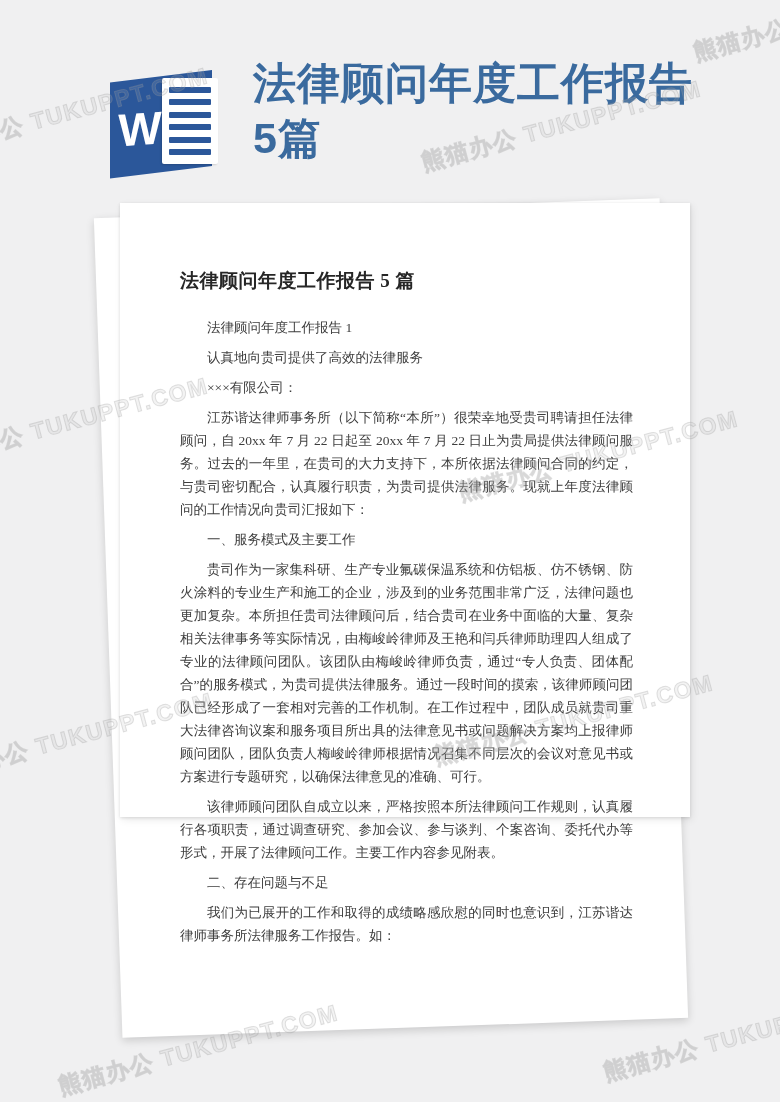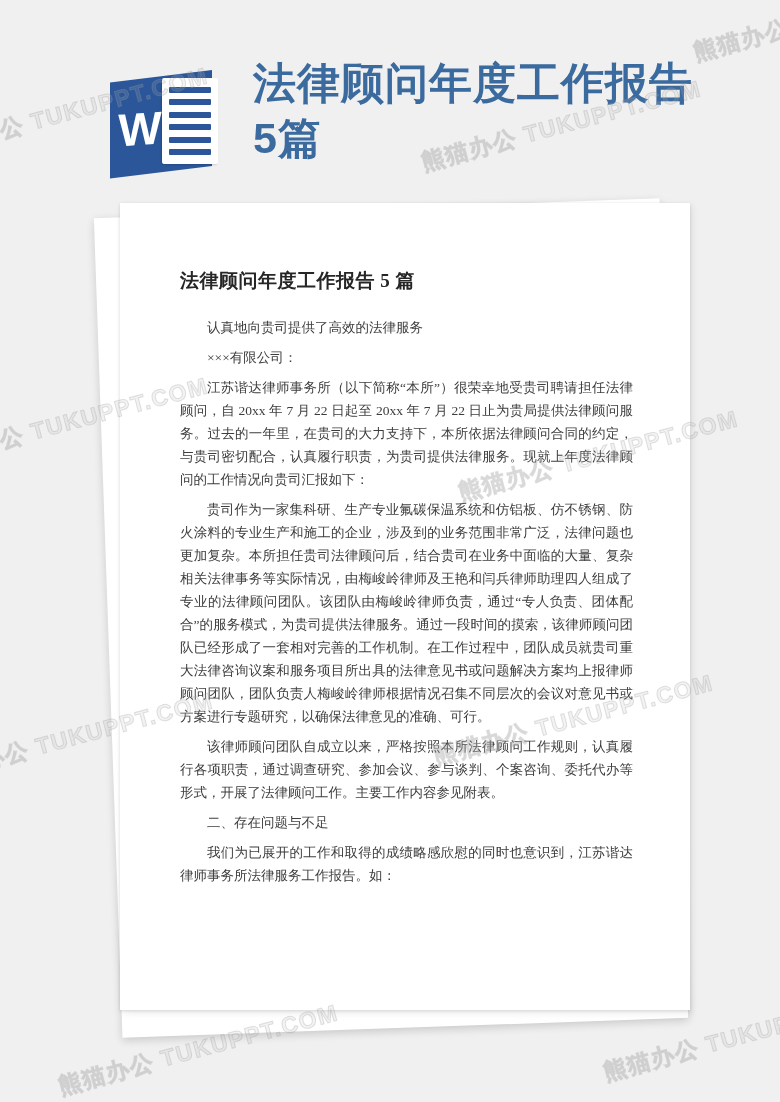--- a/index.html
+++ b/index.html
@@ -34,21 +34,21 @@
     font-family:"Liberation Sans",sans-serif;font-weight:700;
     letter-spacing:1px;
   }
   
   .doc-back-page{
     position:absolute;left:108px;top:208px;width:566px;height:820px;
     background:#ffffff;transform:rotate(-2deg);z-index:1;
     box-shadow:0 3px 9px rgba(0,0,0,.16);
   }
   .doc-page{
-    position:absolute;left:120px;top:203px;width:570px;height:807px;
+    position:absolute;left:120px;top:203px;width:570px;height:614px;
     background:#ffffff;z-index:2;box-sizing:border-box;
     padding:65px 57px 40px 60px;
     box-shadow:0 1px 3px rgba(0,0,0,.12),2px 3px 8px rgba(0,0,0,.08);
   }
   .doc-title{
     margin:0 0 22px 0;
     font-family:"Liberation Serif","DejaVu Serif",serif;
     font-size:19px;font-weight:bold;color:#262626;letter-spacing:.5px;
   }
   .doc-body p{
@@ -68,23 +68,25 @@
   }
 </style>
 </head>
 <body>
 
 <div class="doc-back-page"></div>
 
 <div class="doc-page">
   <h1 class="doc-title">法律顾问年度工作报告 5 篇</h1>
   <div class="doc-body">
+      <p>法律顾问年度工作报告 1</p>
       <p>认真地向贵司提供了高效的法律服务</p>
       <p>×××有限公司：</p>
       <p>江苏谐达律师事务所（以下简称“本所”）很荣幸地受贵司聘请担任法律顾问，自 20xx 年 7 月 22 日起至 20xx 年 7 月 22 日止为贵局提供法律顾问服务。过去的一年里，在贵司的大力支持下，本所依据法律顾问合同的约定，与贵司密切配合，认真履行职责，为贵司提供法律服务。现就上年度法律顾问的工作情况向贵司汇报如下：</p>
+      <p>一、服务模式及主要工作</p>
       <p>贵司作为一家集科研、生产专业氟碳保温系统和仿铝板、仿不锈钢、防火涂料的专业生产和施工的企业，涉及到的业务范围非常广泛，法律问题也更加复杂。本所担任贵司法律顾问后，结合贵司在业务中面临的大量、复杂相关法律事务等实际情况，由梅峻岭律师及王艳和闫兵律师助理四人组成了专业的法律顾问团队。该团队由梅峻岭律师负责，通过“专人负责、团体配合”的服务模式，为贵司提供法律服务。通过一段时间的摸索，该律师顾问团队已经形成了一套相对完善的工作机制。在工作过程中，团队成员就贵司重大法律咨询议案和服务项目所出具的法律意见书或问题解决方案均上报律师顾问团队，团队负责人梅峻岭律师根据情况召集不同层次的会议对意见书或方案进行专题研究，以确保法律意见的准确、可行。</p>
       <p>该律师顾问团队自成立以来，严格按照本所法律顾问工作规则，认真履行各项职责，通过调查研究、参加会议、参与谈判、个案咨询、委托代办等形式，开展了法律顾问工作。主要工作内容参见附表。</p>
       <p>二、存在问题与不足</p>
       <p>我们为已展开的工作和取得的成绩略感欣慰的同时也意识到，江苏谐达律师事务所法律服务工作报告。如：</p>
     </div>
 </div>
 
 <div class="site-header">
   <div class="word-icon">
     <div class="wicon-blue"></div>

